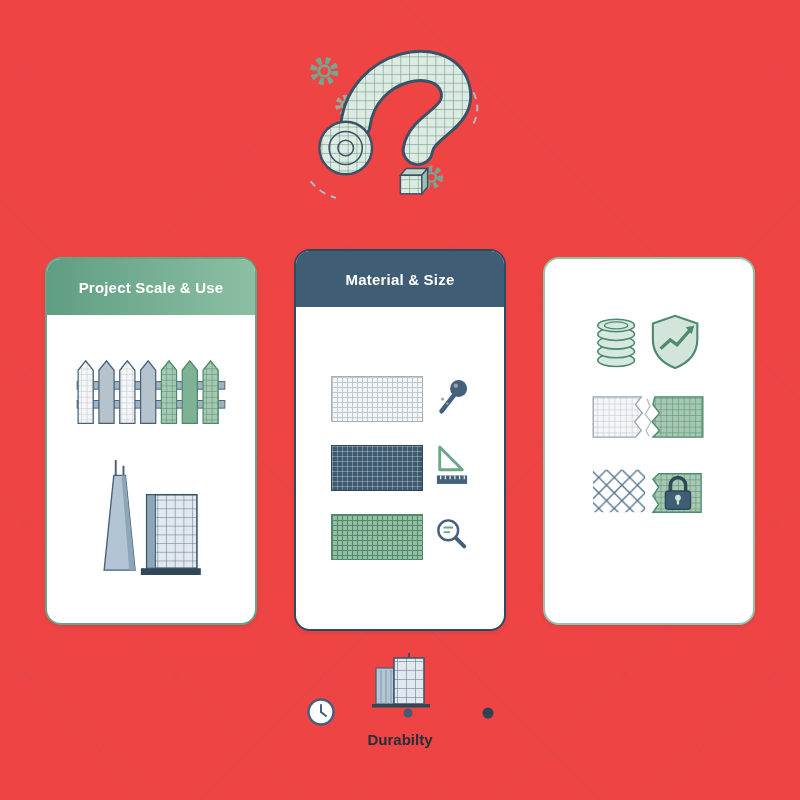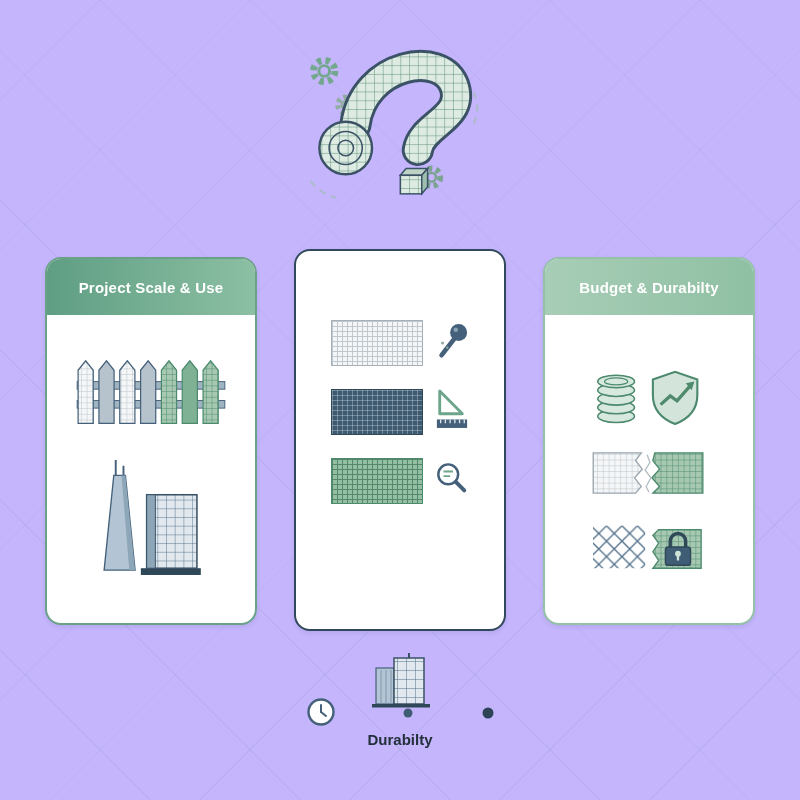--- a/index.html
+++ b/index.html
@@ -1,18 +1,18 @@
 <!DOCTYPE html>
 <html><head>
 <meta charset="utf-8">
 <style>
   * { margin:0; padding:0; box-sizing:border-box; }
   html,body { background:#fff; }
   .canvas {
-    position:relative; width:800px; height:800px; background:#c4b5fd;
+    position:relative; width:800px; height:800px; background:#ef4444;
     overflow:hidden; font-family:"Liberation Sans", sans-serif;
   }
   .bg {
     position:absolute; inset:0;
     background-image:
       repeating-linear-gradient(45deg,  rgba(70,100,120,0.07) 0 1px, transparent 1px 106px),
       repeating-linear-gradient(-45deg, rgba(70,100,120,0.07) 0 1px, transparent 1px 106px);
   }
   .qm { position:absolute; left:295px; top:38px; width:195px; height:182px; }
 
@@ -159,20 +159,23 @@
           <polygon points="44,20 48,20 58,118 52,118" fill="#8da6b8"></polygon>
           <rect x="64" y="116" width="62" height="7" fill="#2f4858"></rect>
           <rect x="70" y="40" width="52" height="76" fill="url(#pBigSlate)" stroke="#3a5166" stroke-width="1.6"></rect>
           <rect x="70" y="40" width="9" height="76" fill="#8da6b8" stroke="#3a5166" stroke-width="1"></rect>
         </svg>
       </div>
     </div>
   </section>
 
   <section class="card card2">
+    <header class="card-header">
+      <span>Material &amp; Size</span>
+    </header>
     <div class="card-body">
       <div class="m-row">
         <div class="swatch swatch-gray"></div>
         <div>
           <svg viewBox="0 0 36 40" width="34" height="38">
             <line x1="7" y1="35" x2="21" y2="17" stroke="#44607a" stroke-width="5" stroke-linecap="round"></line>
             <circle cx="25" cy="11" r="9" fill="#44607a"></circle>
             <circle cx="22" cy="8" r="2.4" fill="#8aa2b3"></circle>
             <circle cx="8" cy="22" r="1.6" fill="#8fae9f"></circle>
             <circle cx="13" cy="27" r="1.3" fill="#8fae9f"></circle>
@@ -197,23 +200,20 @@
             <line x1="9" y1="11" x2="19" y2="11" stroke="#6da58a" stroke-width="2"></line>
             <line x1="9" y1="16" x2="16" y2="16" stroke="#6da58a" stroke-width="2"></line>
             <line x1="22" y1="22" x2="31" y2="31" stroke="#44607a" stroke-width="4.2" stroke-linecap="round"></line>
           </svg>
         </div>
       </div>
     </div>
   </section>
 
   <section class="card card3">
-    <header class="card-header">
-      <span>Budget &amp; Durabilty</span>
-    </header>
     <div class="card-body">
       <div>
         <svg viewBox="0 0 120 70" width="116" height="68">
           <g>
             <ellipse cx="26" cy="58" rx="19" ry="6.5" fill="#d7e8de" stroke="#4c8a6e" stroke-width="1.6"></ellipse>
             <ellipse cx="26" cy="49" rx="19" ry="6.5" fill="#d7e8de" stroke="#4c8a6e" stroke-width="1.6"></ellipse>
             <ellipse cx="26" cy="40" rx="19" ry="6.5" fill="#d7e8de" stroke="#4c8a6e" stroke-width="1.6"></ellipse>
             <ellipse cx="26" cy="31" rx="19" ry="6.5" fill="#d7e8de" stroke="#4c8a6e" stroke-width="1.6"></ellipse>
             <ellipse cx="26" cy="22" rx="19" ry="6.5" fill="#d7e8de" stroke="#4c8a6e" stroke-width="1.6"></ellipse>
             <ellipse cx="26" cy="22" rx="12" ry="3.6" fill="none" stroke="#4c8a6e" stroke-width="1.2"></ellipse>

